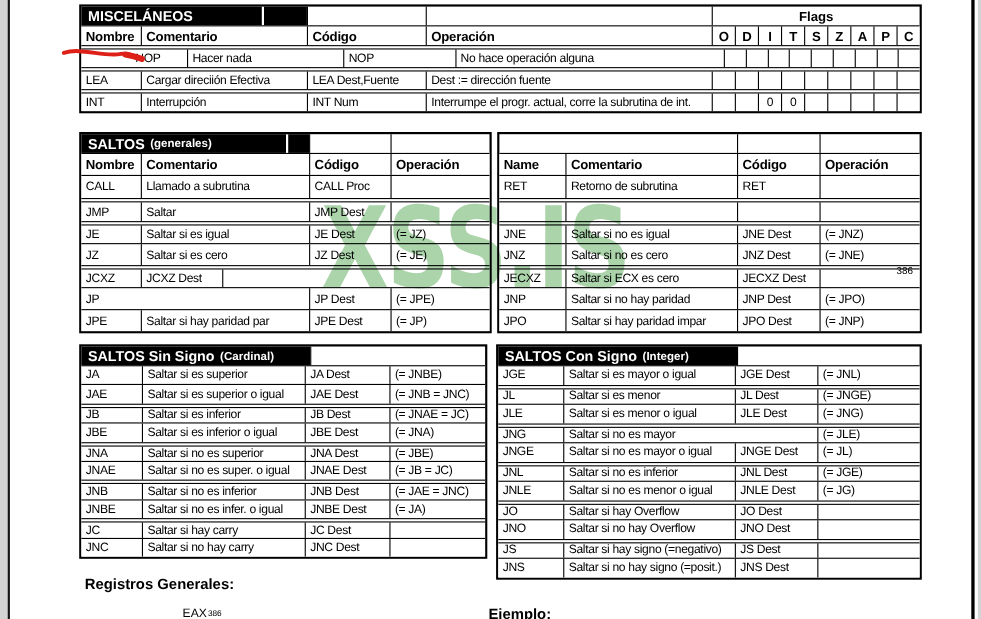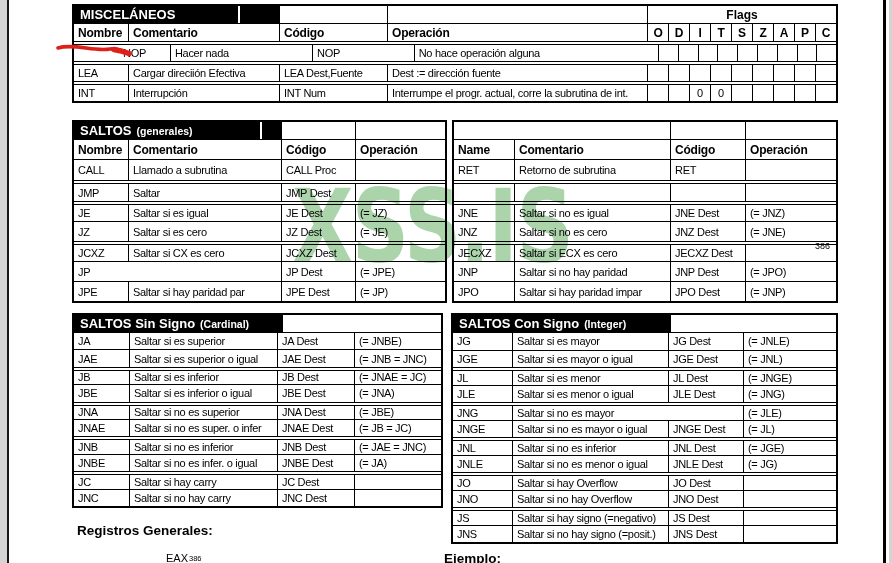--- a/index.html
+++ b/index.html
@@ -177,21 +177,20 @@
           <div class="cell" style="width: 90px;">(= JZ)</div>
         </div>
         <div class="row" style="height: 20px;">
           <div class="cell" style="width: 54px;">JZ</div>
           <div class="cell" style="width: 153px;">Saltar si es cero</div>
           <div class="cell" style="width: 74px;">JZ Dest</div>
           <div class="cell" style="width: 90px;">(= JE)</div>
         </div>
         <div class="row ds" style="height: 20px;">
           <div class="cell" style="width: 54px;">JCXZ</div>
-          <div class="cell" style="width: 153px;">Saltar si CX es cero</div>
           <div class="cell" style="width: 74px;">JCXZ Dest</div>
           <div class="cell" style="width: 90px;"></div>
         </div>
         <div class="row" style="height: 20px;">
           <div class="cell" style="width: 54px;">JP</div>
           <div class="cell" style="width: 153px; margin-top: 32px;">Saltar si hay paridad</div>
           <div class="cell" style="width: 74px;">JP Dest</div>
           <div class="cell" style="width: 90px;">(= JPE)</div>
         </div>
         <div class="row" style="height: 20px;">
@@ -295,21 +294,21 @@
           <div class="cell" style="width: 87px;">(= JNA)</div>
         </div>
         <div class="row ds" style="height: 17.4px;">
           <div class="cell" style="width: 55px;">JNA</div>
           <div class="cell" style="width: 148px;">Saltar si no es superior</div>
           <div class="cell" style="width: 77px;">JNA Dest</div>
           <div class="cell" style="width: 87px;">(= JBE)</div>
         </div>
         <div class="row" style="height: 17.4px;">
           <div class="cell" style="width: 55px;">JNAE</div>
-          <div class="cell" style="width: 148px;">Saltar si no es super. o infer</div>
+          <div class="cell" style="width: 148px;">Saltar si no es super. o igual</div>
           <div class="cell" style="width: 77px;">JNAE Dest</div>
           <div class="cell" style="width: 87px;">(= JB = JC)</div>
         </div>
         <div class="row ds" style="height: 17.4px;">
           <div class="cell" style="width: 55px;">JNB</div>
           <div class="cell" style="width: 148px;">Saltar si no es inferior</div>
           <div class="cell" style="width: 77px;">JNB Dest</div>
           <div class="cell" style="width: 87px;">(= JAE = JNC)</div>
         </div>
         <div class="row" style="height: 17.4px;">
@@ -336,26 +335,20 @@
   <div class="tbl" style="left:451px; top:313px; width:387px;">
     <div class="hbar" style="height:17px;">
       <div class="bar-black" style="width:217px;">
         <span class="title">SALTOS Con Signo</span>
         <span class="suffix">(Integer)</span>
       </div>
       <div class="hcell" style="width:166px;"></div>
     </div>
     <div id="con-body">
         <div class="row" style="height: 17.5px;">
-          <div class="cell" style="width: 59px;">JG</div>
-          <div class="cell" style="width: 156px;">Saltar si es mayor</div>
-          <div class="cell" style="width: 75px;">JG Dest</div>
-          <div class="cell" style="width: 93px;">(= JNLE)</div>
-        </div>
-        <div class="row" style="height: 17.5px;">
           <div class="cell" style="width: 59px;">JGE</div>
           <div class="cell" style="width: 156px;">Saltar si es mayor o igual</div>
           <div class="cell" style="width: 75px;">JGE Dest</div>
           <div class="cell" style="width: 93px;">(= JNL)</div>
         </div>
         <div class="row ds" style="height: 17.5px;">
           <div class="cell" style="width: 59px;">JL</div>
           <div class="cell" style="width: 156px;">Saltar si es menor</div>
           <div class="cell" style="width: 75px;">JL Dest</div>
           <div class="cell" style="width: 93px;">(= JNGE)</div>

